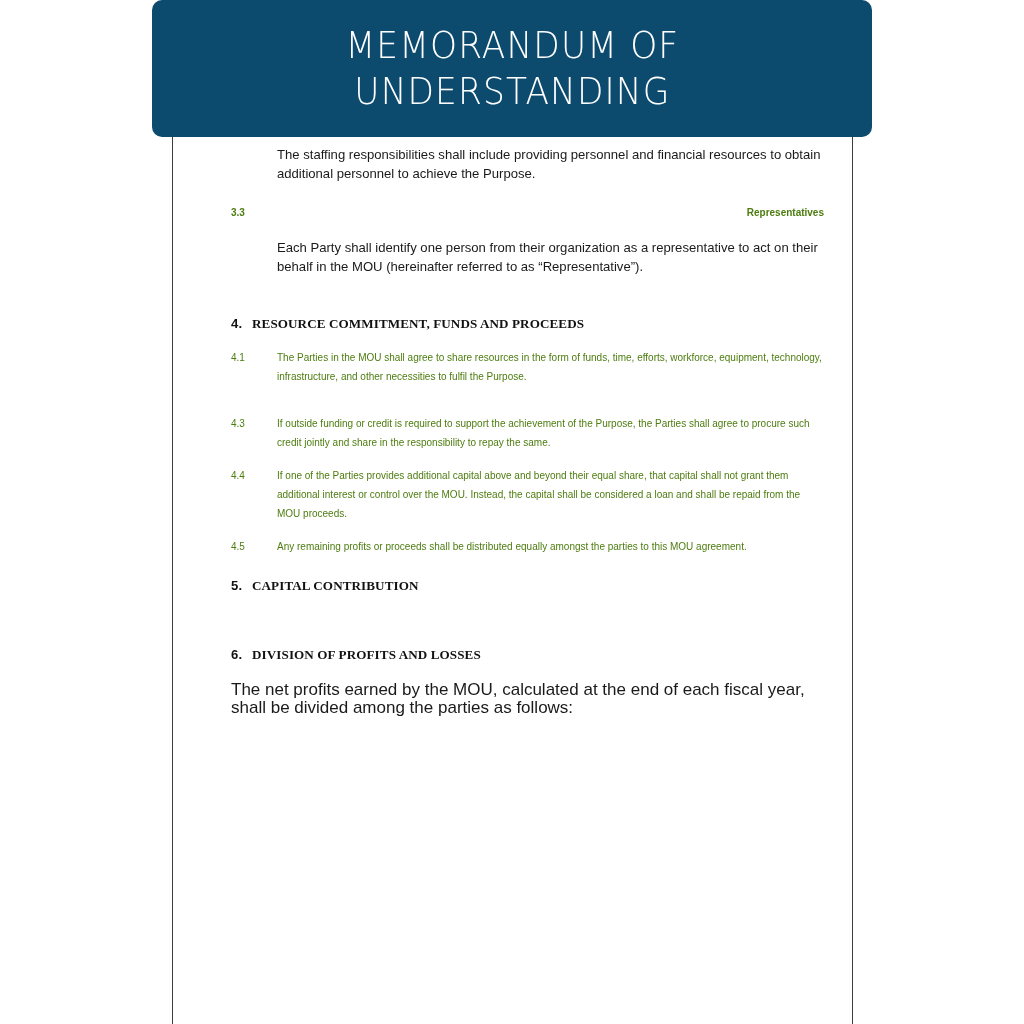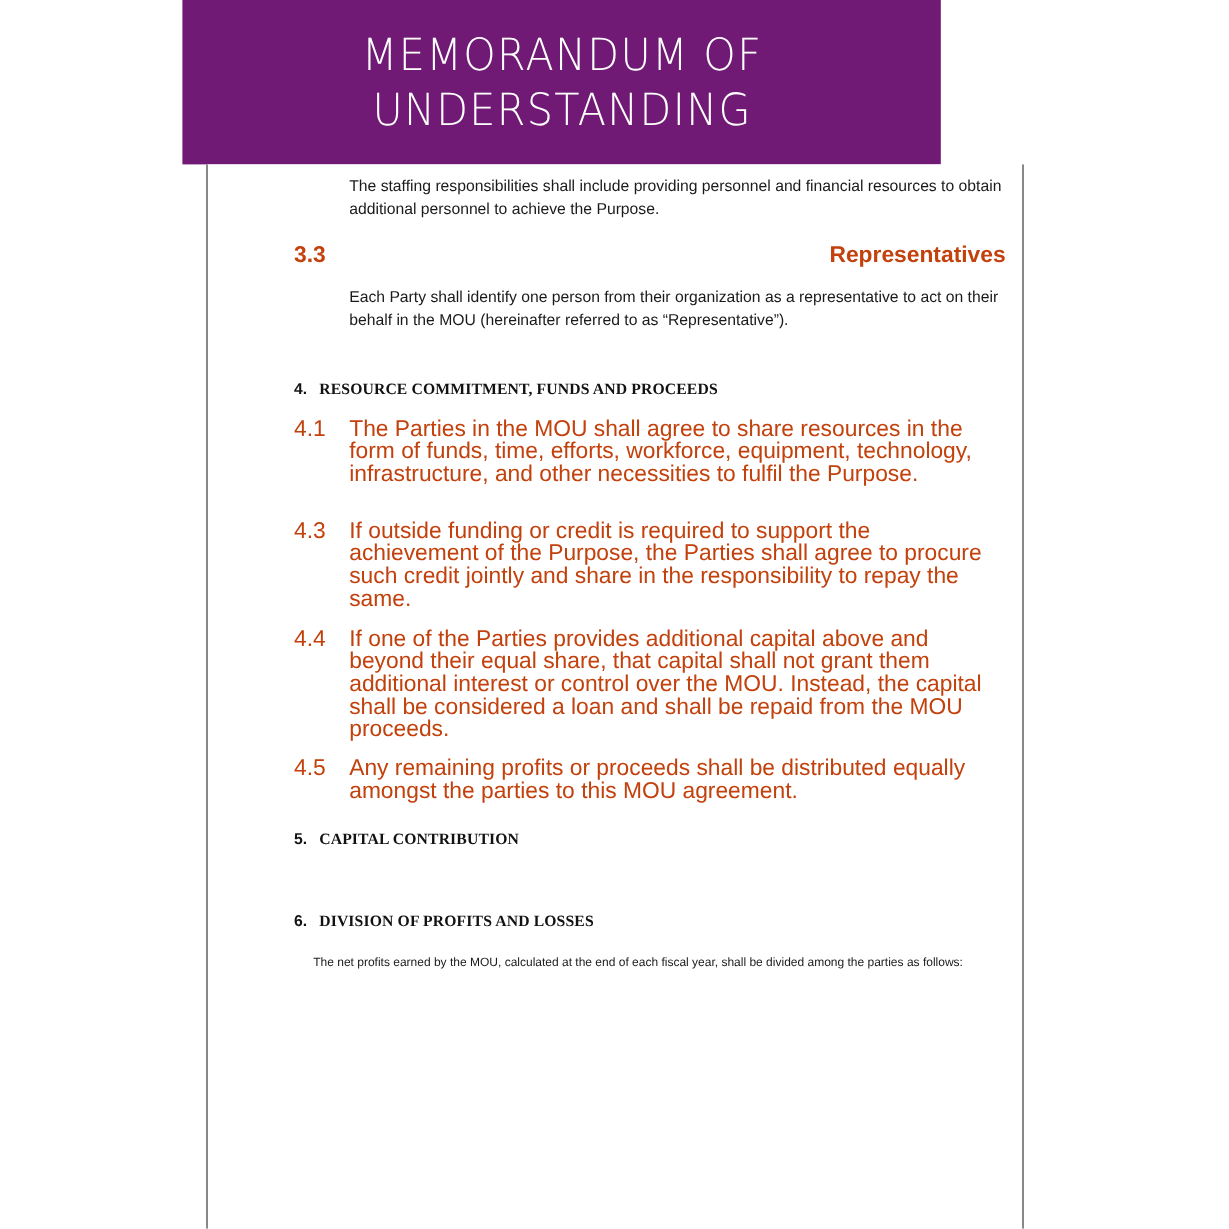--- a/index.html
+++ b/index.html
@@ -14,28 +14,29 @@
     overflow: hidden;
     font-family: "Liberation Sans", "DejaVu Sans", sans-serif;
     -webkit-font-smoothing: antialiased;
   }
 
   
   #header-banner {
     position: absolute;
     left: 152px;
     top: 0;
-    width: 632px;
+    width: 720px;
     height: 137px;
-    background: #701a75;
+    background: #0c4a6e;
     display: flex;
     align-items: center;
     justify-content: center;
     box-sizing: border-box;
     padding: 0 20px;
+    border-radius: 10px;
   }
   #doc-title {
     color: #ffffff;
     font-family: "DejaVu Sans", "Liberation Sans", sans-serif;
     font-weight: 300;
     font-size: 37px;
     line-height: 46px;
     letter-spacing: 1.2px;
     text-align: center;
     text-transform: uppercase;
@@ -51,54 +52,54 @@
     top: 137px;
     width: 681px;
     height: 887px;
     box-sizing: border-box;
     border-left: 1.4px solid #3d3d3d;
     border-right: 1.4px solid #3d3d3d;
     background: #ffffff;
   }
   #page-body {
     position: absolute;
-    left: 14px;
+    left: 0;
     top: 0;
     width: 681px;
     height: 887px;
     box-sizing: border-box;
     padding: 9px 30px 0 58px;
   }
 
   
   .block {
     display: flex;
-    font-size: 19px;
-    line-height: 18.9px;
-    color: #c2410c;
+    font-size: 10px;
+    line-height: 18.9px;
+    color: #4d7c0f;
   }
   .blk-num {
     flex: 0 0 46px;
     white-space: nowrap;
   }
   .blk-text {
     flex: 1 1 auto;
   }
 
   
   .para {
     margin-left: 46px;
     font-size: 13.1px;
     line-height: 18.9px;
     color: #1a1a1a;
   }
   
   .para-flush {
-    margin-left: 16px;
-    font-size: 10px;
+    margin-left: 0;
+    font-size: 17px;
     line-height: 18.9px;
     color: #1a1a1a;
   }
 
   
   .clause .blk-num { font-weight: 400; }
 
   
   .subheading { font-weight: 700; }
   .subheading .blk-text { font-weight: 700; text-align: right; }

